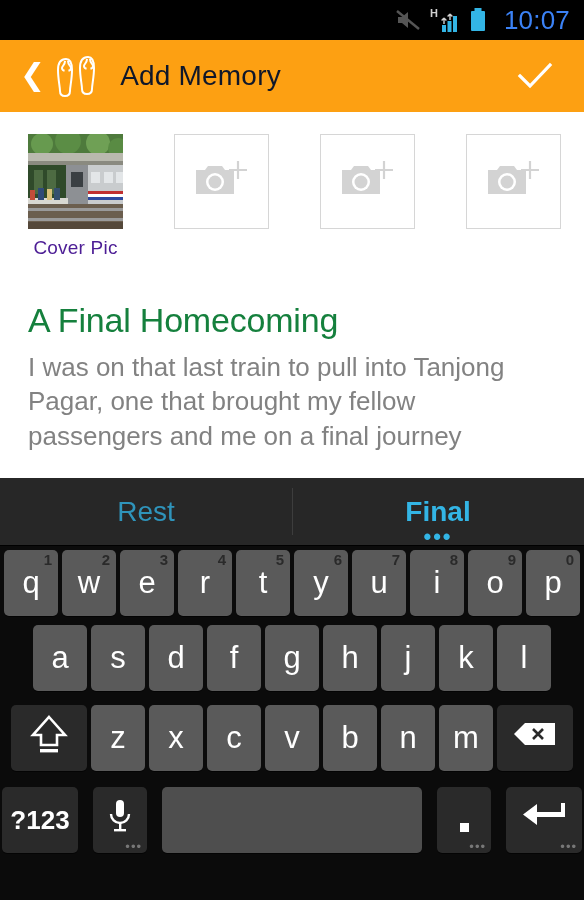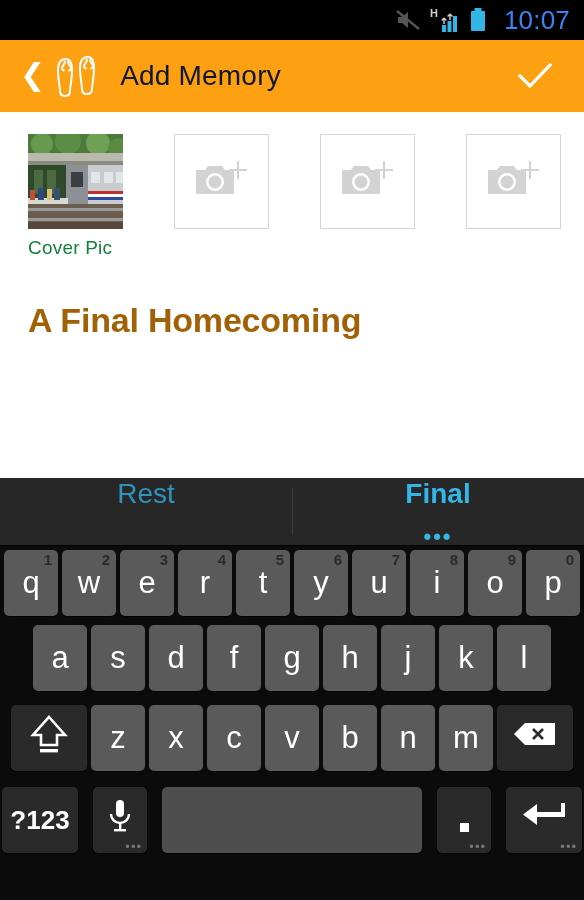--- a/index.html
+++ b/index.html
@@ -43,51 +43,51 @@
   
   .content { background: #fff; height: 366px; padding: 22px 0 0 0; }
   .thumb-row { display: flex; padding-left: 28px; gap: 51px; }
   .thumb-cell { width: 95px; }
   .cover {
     width: 95px; height: 95px; position: relative; overflow: hidden;
     background: #5f7a55;
   }
   .cover svg { display: block; }
   .cover-label {
-    color: #15803d; font-size: 19px; margin-top: 8px;
-    letter-spacing: .2px;
+    color: #4c1d95; font-size: 19px; margin-top: 8px;
+    text-align: center; letter-spacing: .2px;
   }
   .ph {
     width: 95px; height: 95px; border: 1px solid #d6d6d6;
     display: flex; align-items: center; justify-content: center;
     background: #fff;
   }
   .ph svg { display: block; }
 
   .memory-title {
-    margin: 42px 0 0 28px; font-size: 34px; font-weight: bold;
-    color: #a16207; letter-spacing: -.2px;
+    margin: 42px 0 0 28px; font-size: 34px; font-weight: normal;
+    color: #15803d; letter-spacing: -.2px;
   }
   .memory-body {
     margin: 10px 28px 0 28px; font-size: 26px; line-height: 1.32;
     color: #828282; font-weight: 400;
   }
 
   
   .keyboard {
     position: absolute; left: 0; bottom: 0; width: 584px; height: 422px;
     background: #0b0b0b;
   }
   .suggest {
     height: 68px; background: #272727; display: flex; align-items: stretch;
     border-bottom: 1px solid #000;
   }
   .sug {
     flex: 1; display: flex; flex-direction: column;
-    align-items: center; position: relative;
+    align-items: center; justify-content: center; position: relative;
     color: #2f94bb; font-size: 28px;
   }
   .sug + .sug::before {
     content: ""; position: absolute; left: 0; top: 10px; bottom: 10px;
     width: 1px; background: #3d3d3d;
   }
   .sug.active { color: #33b5e5; font-weight: bold; }
   .sug-dots {
     position: absolute; bottom: 4px; color: #33b5e5;
     font-size: 22px; line-height: 8px; letter-spacing: 2px;
@@ -246,20 +246,21 @@
             <path d="M4 14h9l3-4h14l3 4h9v24H4z" fill="#d3d3d3"></path>
             <circle cx="23" cy="26" r="9" fill="#fff"></circle>
             <circle cx="23" cy="26" r="6.5" fill="#d3d3d3"></circle>
             <path d="M46 5v18 M37 14h18" stroke="#d3d3d3" stroke-width="2.2" fill="none"></path>
           </svg>
         </span>
       </div>
     </div>
 
     <div class="memory-title">A Final Homecoming</div>
+    <div class="memory-body">I was on that last train to pull into Tanjong Pagar, one that brought my fellow passengers and me on a final journey</div>
   </div>
 
   <div class="keyboard">
 
     <div class="suggest">
       <div class="sug">
         <span>Rest</span>
       </div>
       <div class="sug active">
         <span>Final</span>

